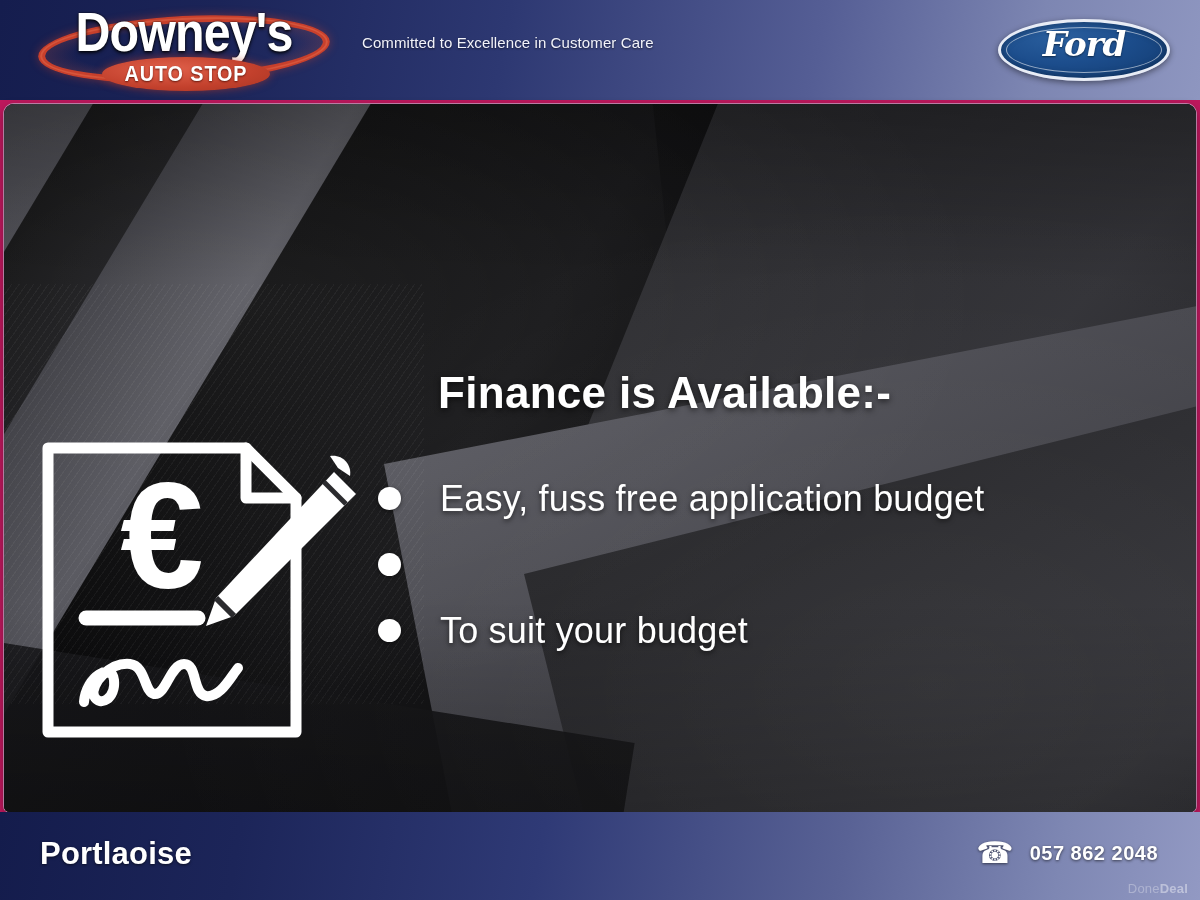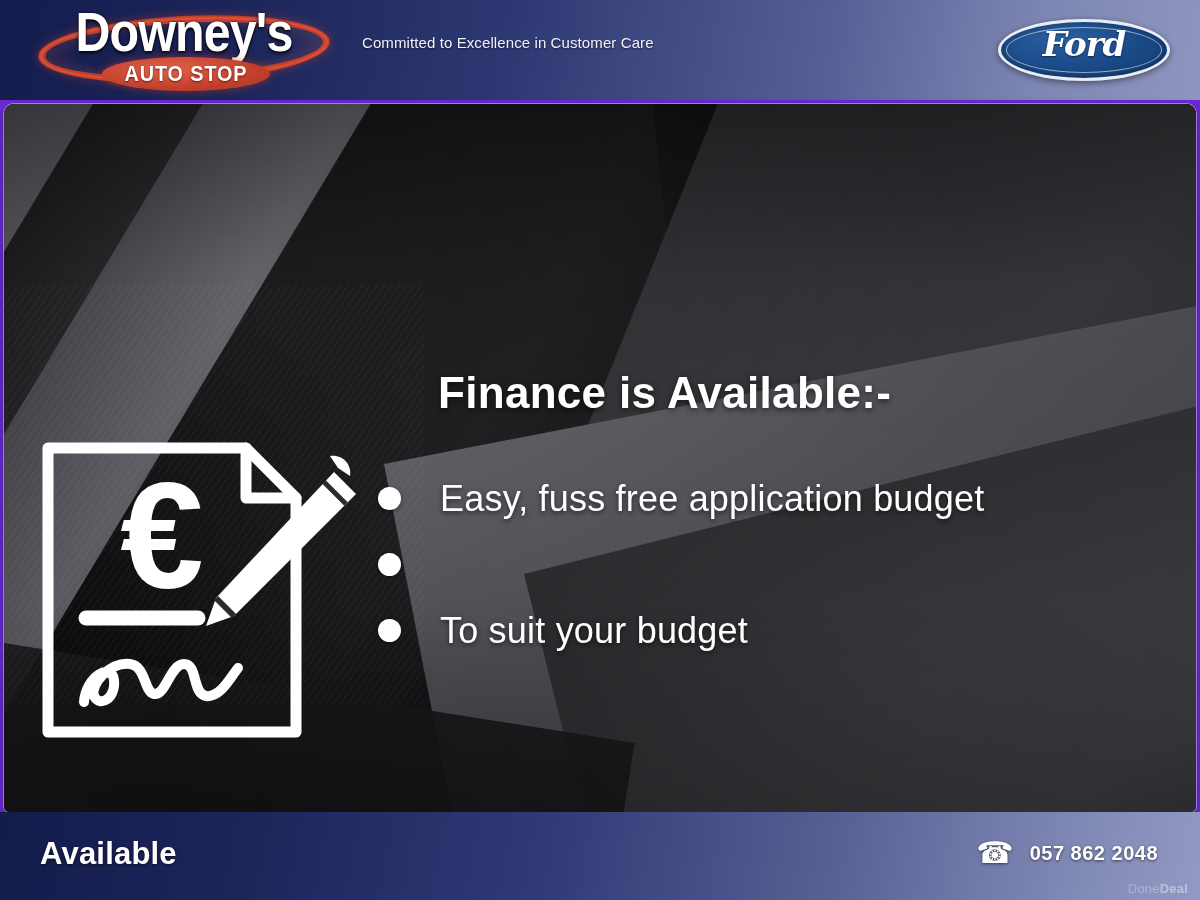--- a/index.html
+++ b/index.html
@@ -11,21 +11,21 @@
   body {
     font-family: "Liberation Sans", sans-serif;
     -webkit-font-smoothing: antialiased;
   }
 
   .ad {
     position: relative;
     width: 1200px;
     height: 900px;
     overflow: hidden;
-    background: #6d28d9;
+    background: #be185d;
   }
 
   
   .header {
     position: absolute;
     left: 0; top: 0;
     width: 1200px;
     height: 100px;
     background: linear-gradient(100deg,
         #151d4e 0%,
@@ -458,21 +458,21 @@
       </li>
       <li>
         <span class="dot"></span>
         <span class="txt">To suit your budget</span>
       </li>
     </ul>
 
   </div>
 
   <div class="footer">
-    <div class="city">Available</div>
+    <div class="city">Portlaoise</div>
 
     <div class="phone-wrap">
       <span class="phone-icon">☎</span>
       <span class="phone-number">057 862 2048</span>
     </div>
 
     <div class="watermark"><span>Done</span><b>Deal</b></div>
   </div>
 
 </div>

